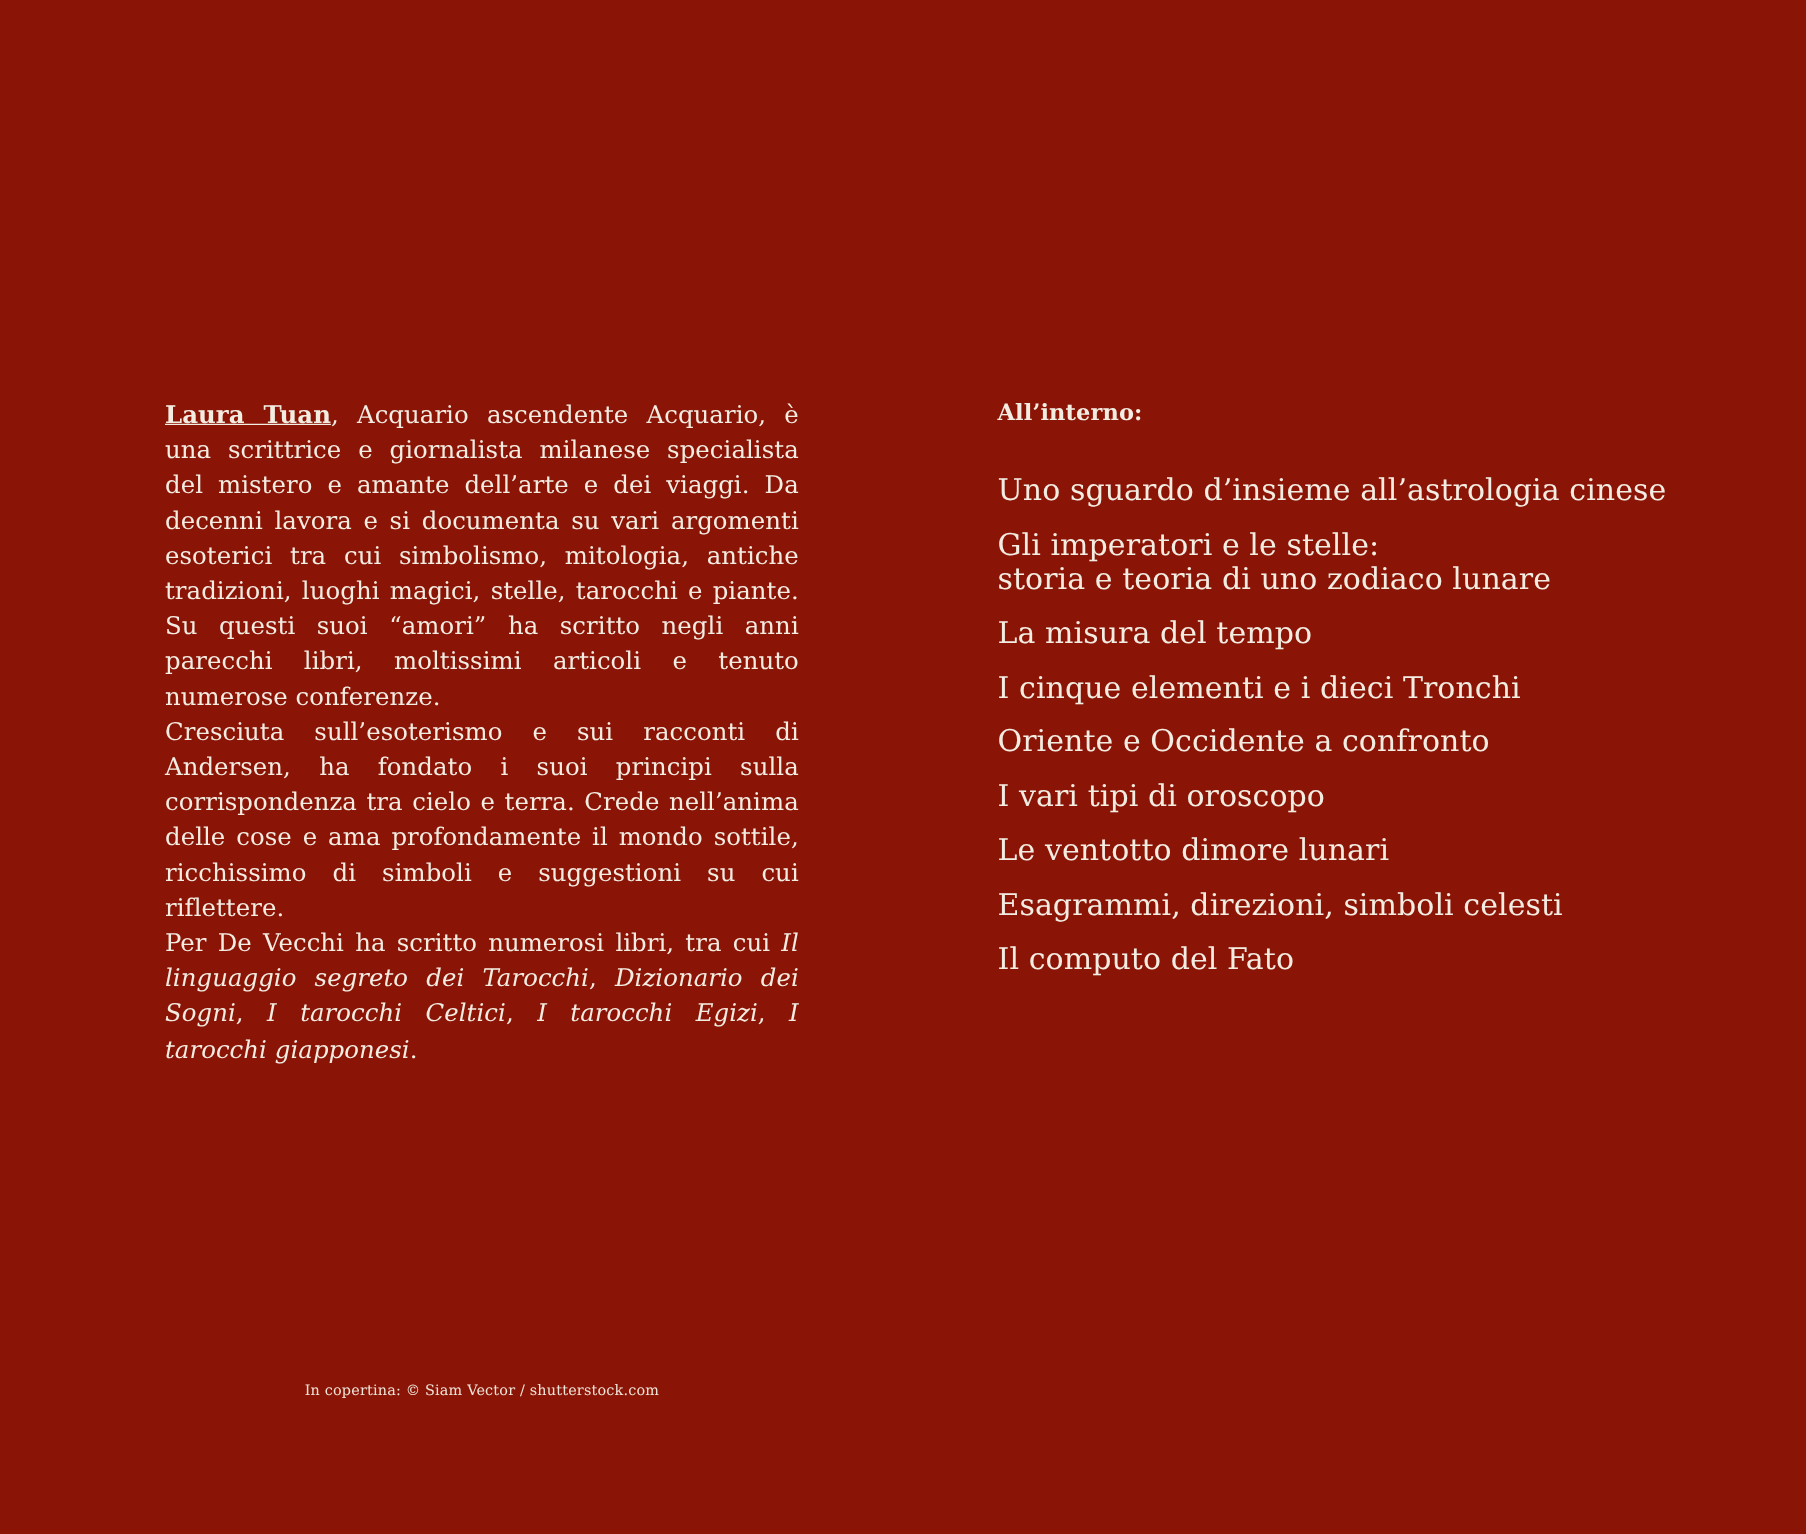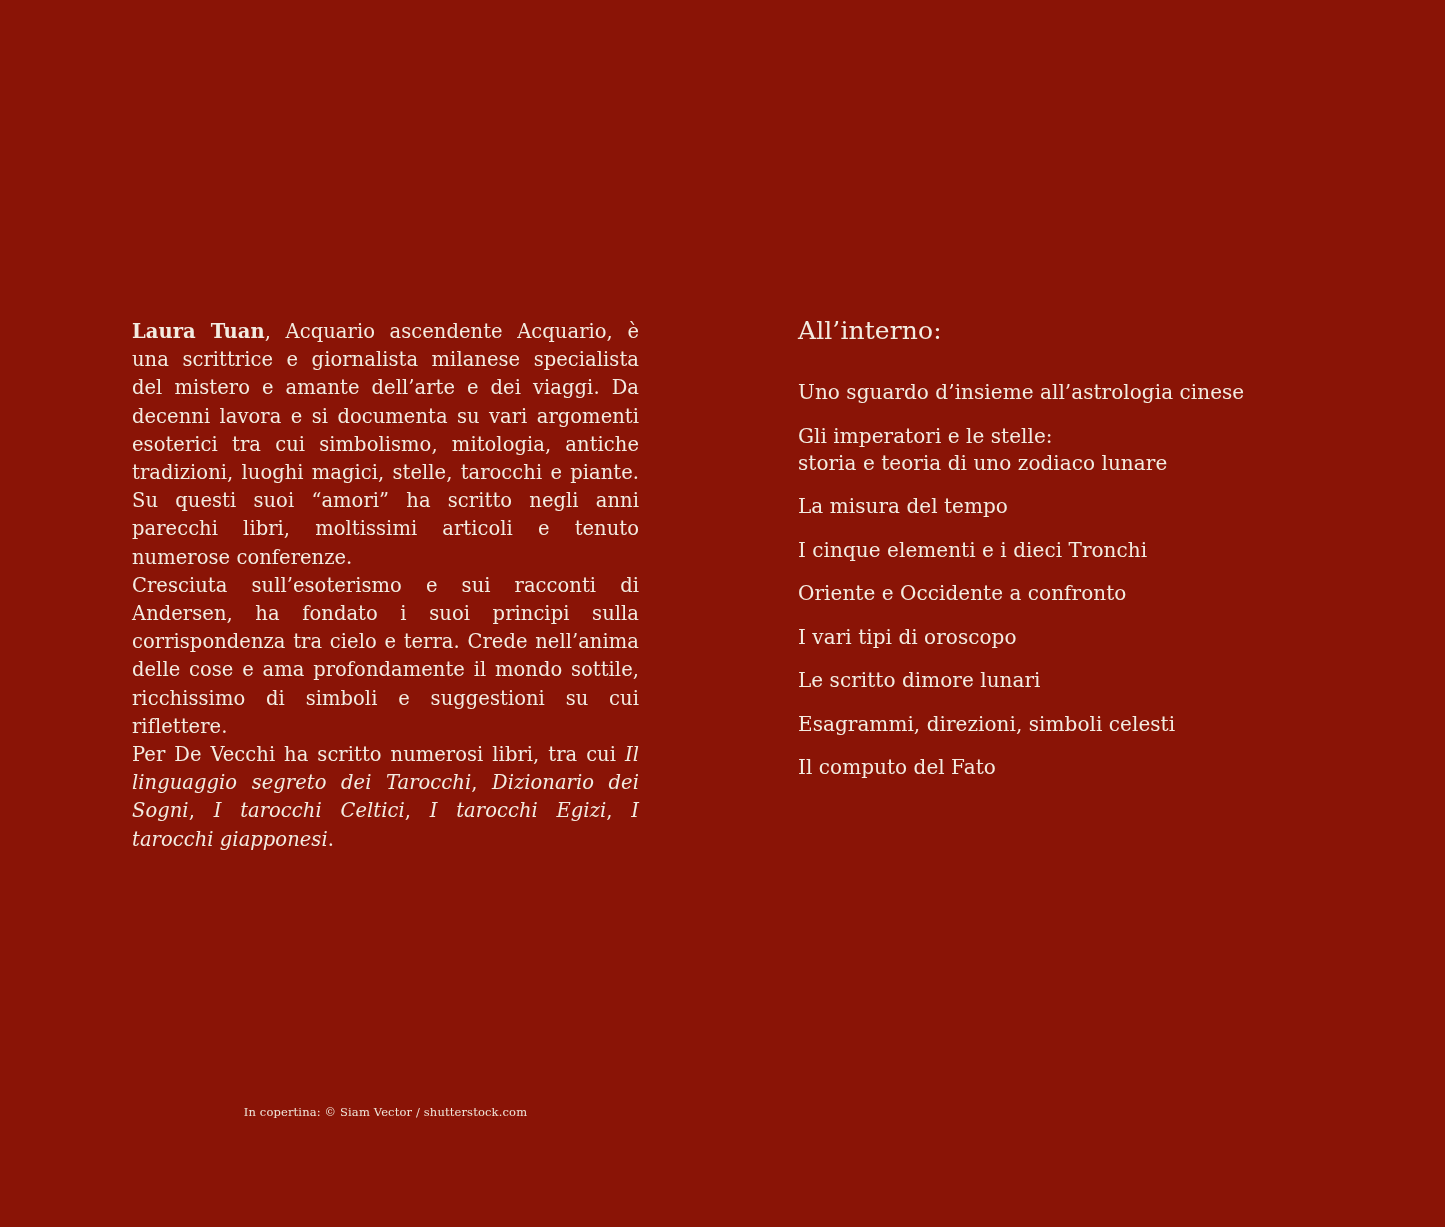--- a/index.html
+++ b/index.html
@@ -38,52 +38,53 @@
     hyphens: manual;
     letter-spacing: 0.05px;
   }
 
   .bio-para + .bio-para {
     margin-top: 0;
   }
 
   .author-name {
     font-weight: bold;
+    text-decoration: underline;
   }
 
   .title-italic {
     font-style: italic;
   }
 
   
   .contents-column {
     position: absolute;
     left: 798px;
     top: 318px;
     width: 560px;
   }
 
   .contents-heading {
     margin: 0 0 35px 0;
     color: #f3ece1;
-    font-size: 25px;
+    font-size: 18px;
     line-height: 26px;
-    font-weight: normal;
+    font-weight: bold;
     letter-spacing: 0.1px;
   }
 
   .contents-list {
     list-style: none;
     margin: 0;
     padding: 0;
   }
 
   .contents-item {
     color: #f3ece1;
-    font-size: 20px;
+    font-size: 24px;
     line-height: 27px;
     margin-bottom: 16.5px;
     letter-spacing: 0.05px;
     white-space: pre-line;
   }
 
   .contents-item:last-child {
     margin-bottom: 10px;
   }
 
@@ -114,21 +115,21 @@
   <div class="contents-column">
     <div class="contents-heading">All’interno:</div>
     <ul class="contents-list">
       <li class="contents-item">Uno sguardo d’insieme all’astrologia cinese</li>
       <li class="contents-item">Gli imperatori e le stelle:
 storia e teoria di uno zodiaco lunare</li>
       <li class="contents-item">La misura del tempo</li>
       <li class="contents-item">I cinque elementi e i dieci Tronchi</li>
       <li class="contents-item">Oriente e Occidente a confronto</li>
       <li class="contents-item">I vari tipi di oroscopo</li>
-      <li class="contents-item">Le scritto dimore lunari</li>
+      <li class="contents-item">Le ventotto dimore lunari</li>
       <li class="contents-item">Esagrammi, direzioni, simboli celesti</li>
       <li class="contents-item">Il computo del Fato</li>
     </ul>
   </div>
 
   <div class="credit-line">In copertina: © Siam Vector / shutterstock.com</div>
 
 </div>
 
 </body></html>

